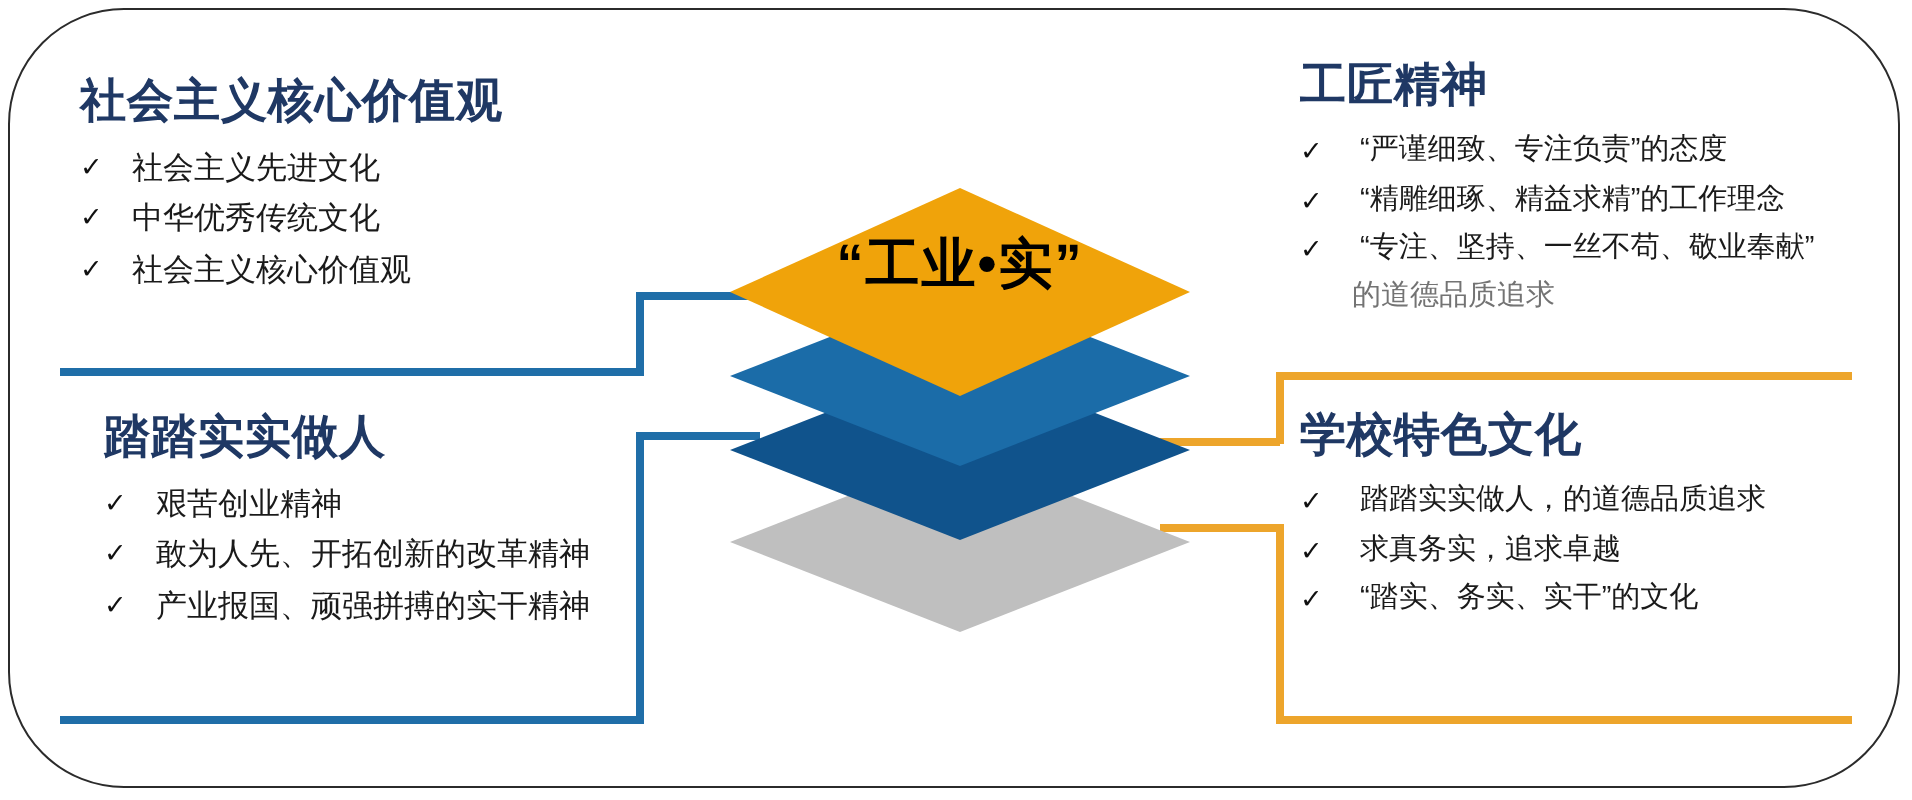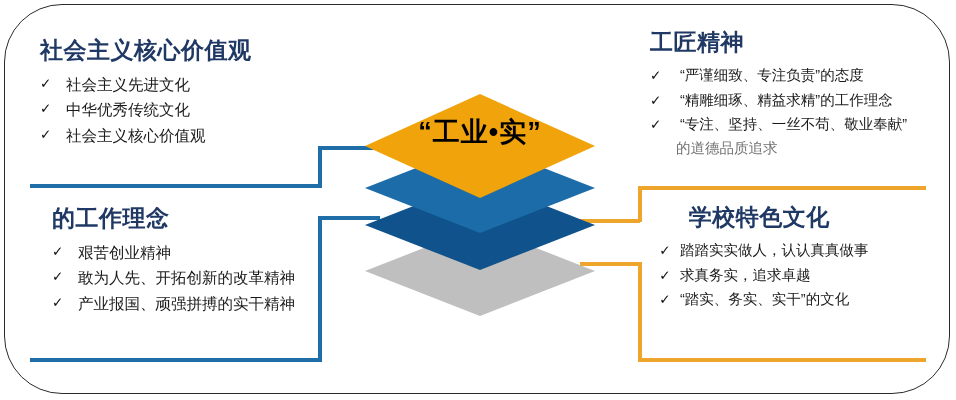--- a/index.html
+++ b/index.html
@@ -70,21 +70,21 @@
     color: #737373;
     line-height: 1.62;
     padding-left: 26px;
     white-space: nowrap;
   }
 
   
   #block-core       { left: 40px;  top: 38px;  }
   #block-liuzhou    { left: 52px;  top: 206px; }
   #block-craft      { left: 650px; top: 30px;  }
-  #block-school     { left: 650px; top: 205px; text-align: center; }
+  #block-school     { left: 650px; top: 205px; }
 
   #block-craft .bullet,
   #block-craft .cont-line { font-size: 14.5px; }
   #block-school .bullet   { font-size: 14.5px; }
   #block-craft .check,
   #block-school .check    { width: 30px; flex: 0 0 30px; }
 
   
   .bar {
     position: absolute;
@@ -178,21 +178,21 @@
         <span class="btext">中华优秀传统文化</span>
       </div>
       <div class="bullet">
         <span class="check">✓</span>
         <span class="btext">社会主义核心价值观</span>
       </div>
     </div>
   </div>
 
   <div class="block" id="block-liuzhou">
-    <div class="block-title">的工作理念</div>
+    <div class="block-title">踏踏实实做人</div>
     <div class="bullets">
       <div class="bullet">
         <span class="check">✓</span>
         <span class="btext">艰苦创业精神</span>
       </div>
       <div class="bullet">
         <span class="check">✓</span>
         <span class="btext">敢为人先、开拓创新的改革精神</span>
       </div>
       <div class="bullet">
@@ -219,21 +219,21 @@
       </div>
       <div class="cont-line">的道德品质追求</div>
     </div>
   </div>
 
   <div class="block" id="block-school">
     <div class="block-title">学校特色文化</div>
     <div class="bullets">
       <div class="bullet">
         <span class="check">✓</span>
-        <span class="btext">踏踏实实做人，认认真真做事</span>
+        <span class="btext">踏踏实实做人，的道德品质追求</span>
       </div>
       <div class="bullet">
         <span class="check">✓</span>
         <span class="btext">求真务实，追求卓越</span>
       </div>
       <div class="bullet">
         <span class="check">✓</span>
         <span class="btext">“踏实、务实、实干”的文化</span>
       </div>
     </div>

